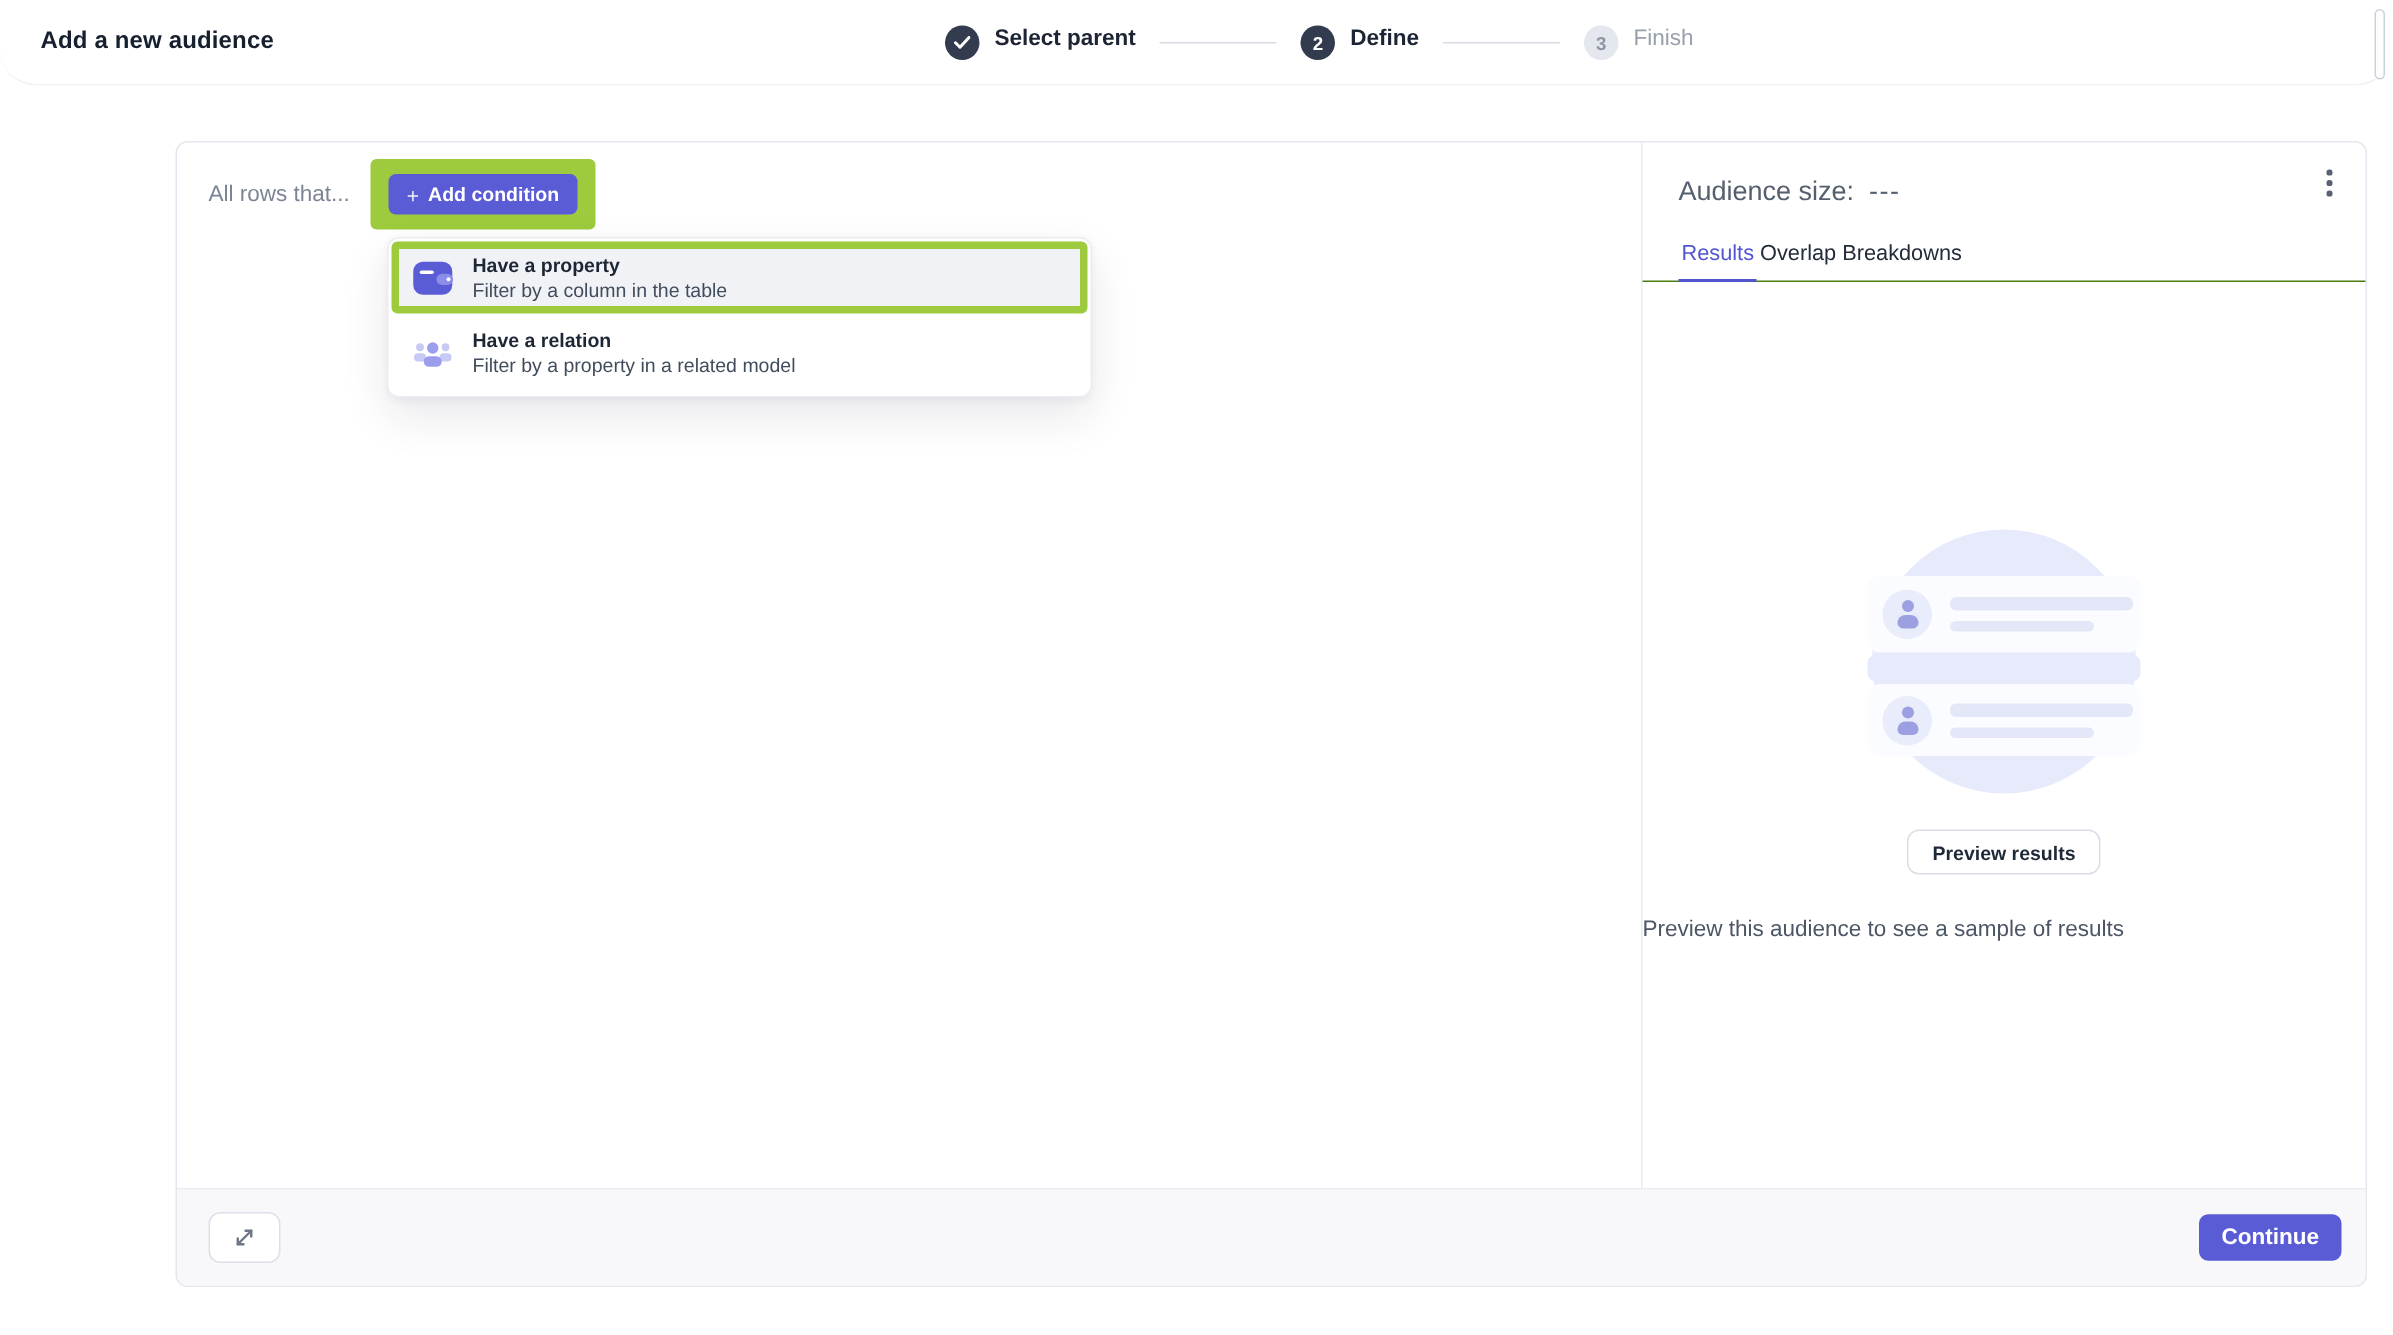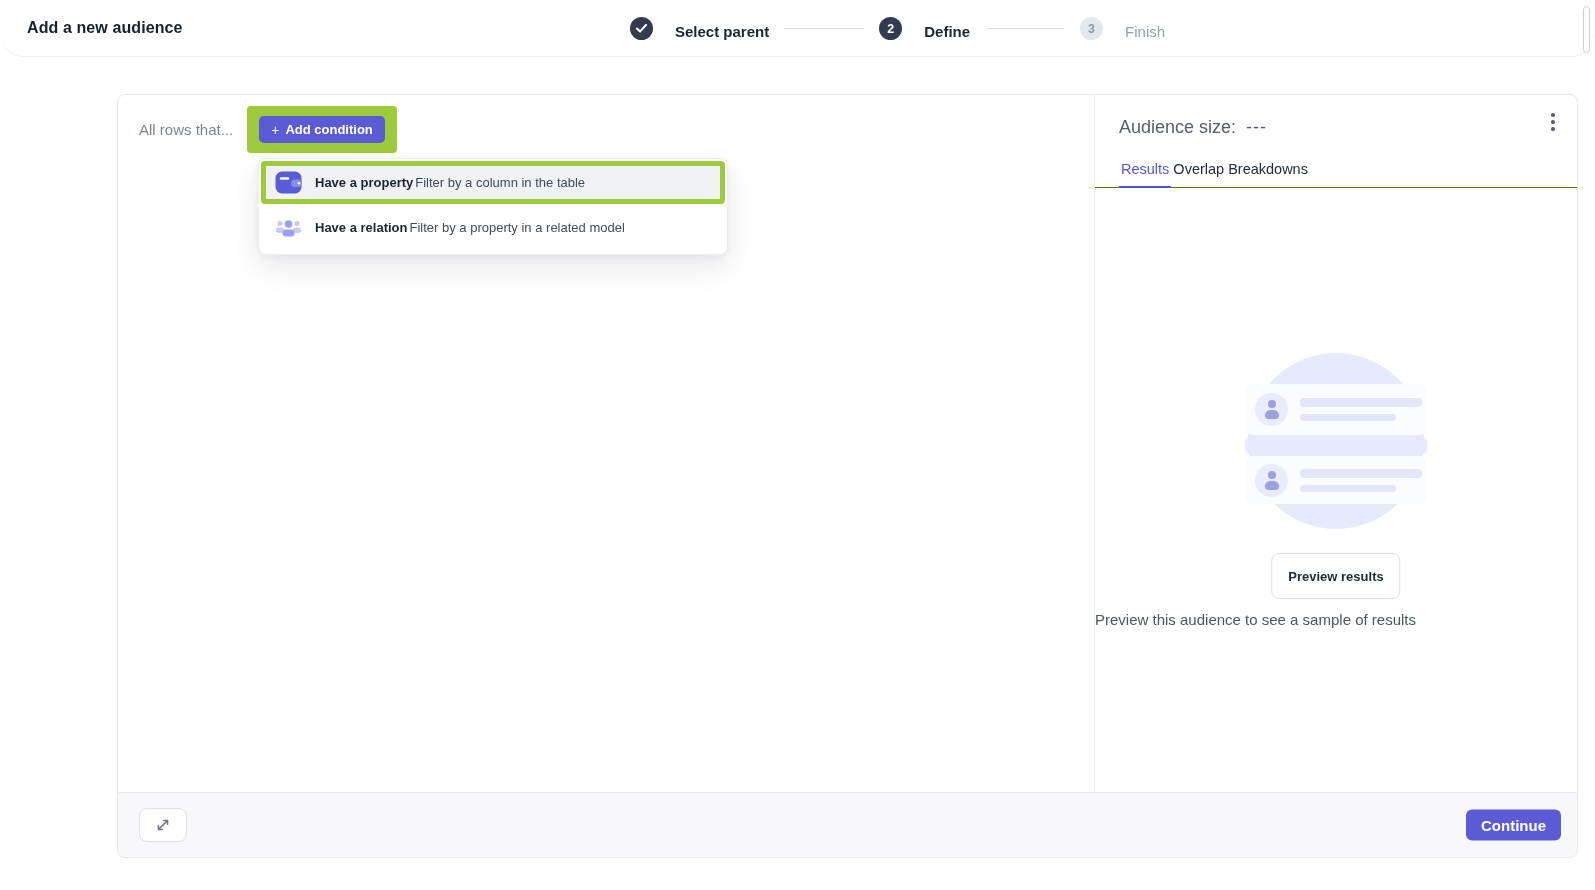--- a/index.html
+++ b/index.html
@@ -4,21 +4,21 @@
 <style>
   * { margin:0; padding:0; box-sizing:border-box; }
   html,body { width:1595px; height:890px; background:#ffffff;
     font-family:"Liberation Sans","DejaVu Sans",sans-serif; overflow:hidden; position:relative; }
 
   
   .app-header { position:absolute; top:0; left:0; width:1595px; height:57px;
     background:#fff; border-bottom:1px solid #eef0f4; display:flex; align-items:center; padding:0 27px;border-radius:24px; }
   .page-title { font-size:16px; font-weight:700; color:#16202e; letter-spacing:.1px; }
   .stepper { position:absolute; left:630px; top:0; height:57px; display:flex; align-items:center; }
-  .step { display:flex; align-items:flex-end; gap:22px; }
+  .step { display:flex; align-items:flex-start; gap:10px; }
   .step-circle { width:23px; height:23px; border-radius:50%; display:flex; align-items:center;
     justify-content:center; font-size:12.5px; font-weight:700; flex:none; }
   .step-circle.dark { background:#333b4f; color:#fff; }
   .step-circle.future { background:#e5e7ef; color:#8e96a6; }
   .step-label { font-size:15px; font-weight:700; color:#1d2534; white-space:nowrap; }
   .step.future .step-label { font-weight:400; color:#98a0ad; }
   .connector { width:78px; height:1px; background:#d7dbe5; margin:0 16px; }
   .scrollbar-thumb { position:absolute; top:6px; right:5px; width:7px; height:47px;
     border:1.5px solid #ccd0da; background:#fdfdfe; border-radius:4px; }
 
@@ -35,21 +35,21 @@
     font-family:inherit; cursor:pointer; }
   .add-condition-btn .plus { font-size:14px; font-weight:400; opacity:.9; }
 
   .menu { position:absolute; left:140px; top:63px; width:470px; background:#fff;
     border:1px solid #ececf1; border-radius:8px; padding-bottom:5px; z-index:5;
     box-shadow:0 12px 30px rgba(25,30,60,.10), 0 2px 6px rgba(25,30,60,.05); }
   .menu-item { display:flex; align-items:center; gap:13px; padding:8px 16px; cursor:pointer; }
   .menu-item.highlighted { margin:2px; border:5px solid #9ecb3d; border-radius:4px;
     background:#f1f2f6; padding:3px 9px; }
   .mi-icon { width:27px; height:27px; flex:none; }
-  .mi-text { display:flex; flex-direction:row; gap:2px; }
+  .mi-text { display:flex; flex-direction:column; gap:2px; }
   .mi-title { font-size:13px; line-height:15px; font-weight:700; color:#1d2634; }
   .mi-desc { font-size:13px; line-height:15px; color:#414c5c; }
 
   
   .results-panel { position:absolute; top:0; right:0; width:483px; height:699px;
     border-left:1px solid #e9ebf1; }
   .size-row { position:absolute; top:22px; left:24px; display:flex; align-items:center; gap:10px; }
   .size-label, .size-value { font-size:18px; color:#555f6e; }
   .size-value { letter-spacing:1px; }
   .kebab-btn { position:absolute; top:14px; right:12px; width:24px; height:26px; background:none;
@@ -77,21 +77,21 @@
   .avatar .head { position:absolute; top:7px; left:12.5px; width:8px; height:8px; border-radius:50%;
     background:#9da0e0; }
   .avatar .body { position:absolute; top:17px; left:9.5px; width:14px; height:9px;
     border-radius:7px 7px 5px 5px; background:#9da0e0; }
   .bars { display:flex; flex-direction:column; gap:7px; }
   .bar { height:9px; border-radius:4px; background:#e3e7f8; }
   .bar.b1 { width:122px; }
   .bar.b2 { width:96px; height:7px; }
 
   .preview-btn { position:absolute; top:458px; left:50%; transform:translateX(-50%);
-    height:46px; padding:0 16px; background:#fff; border:1px solid #d9dde6; border-radius:8px;
+    height:30px; padding:0 16px; background:#fff; border:1px solid #d9dde6; border-radius:8px;
     font-size:13px; font-weight:600; color:#1e2836; font-family:inherit; cursor:pointer; white-space:nowrap; }
   .empty-caption { position:absolute; top:516px; left:0; width:100%; text-align:left;
     font-size:15px; color:#4c5665; }
 
   
   .card-footer { position:absolute; left:0; right:0; bottom:0; height:65px; background:#f8f8fb;
     border-top:1px solid #e9eaf0; border-radius:0 0 8px 8px; }
   .expand-btn { position:absolute; left:21px; top:50%; transform:translateY(-50%);
     width:48px; height:34px; background:#fff; border:1px solid #dde0e9; border-radius:8px;
     display:flex; align-items:center; justify-content:center; cursor:pointer; }

